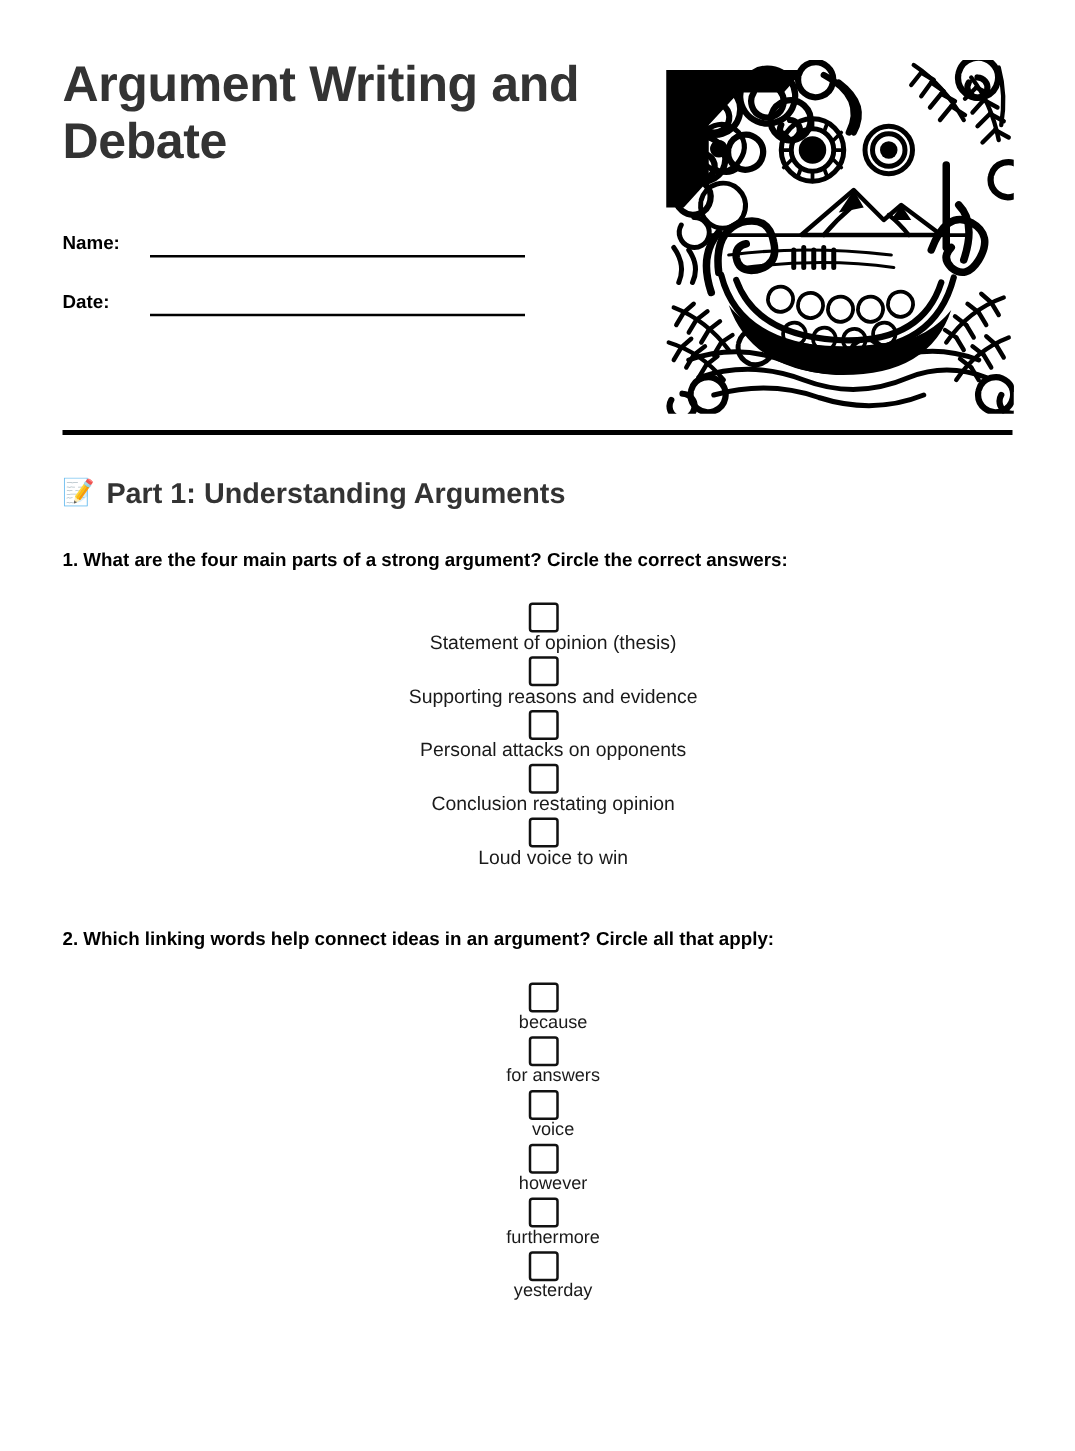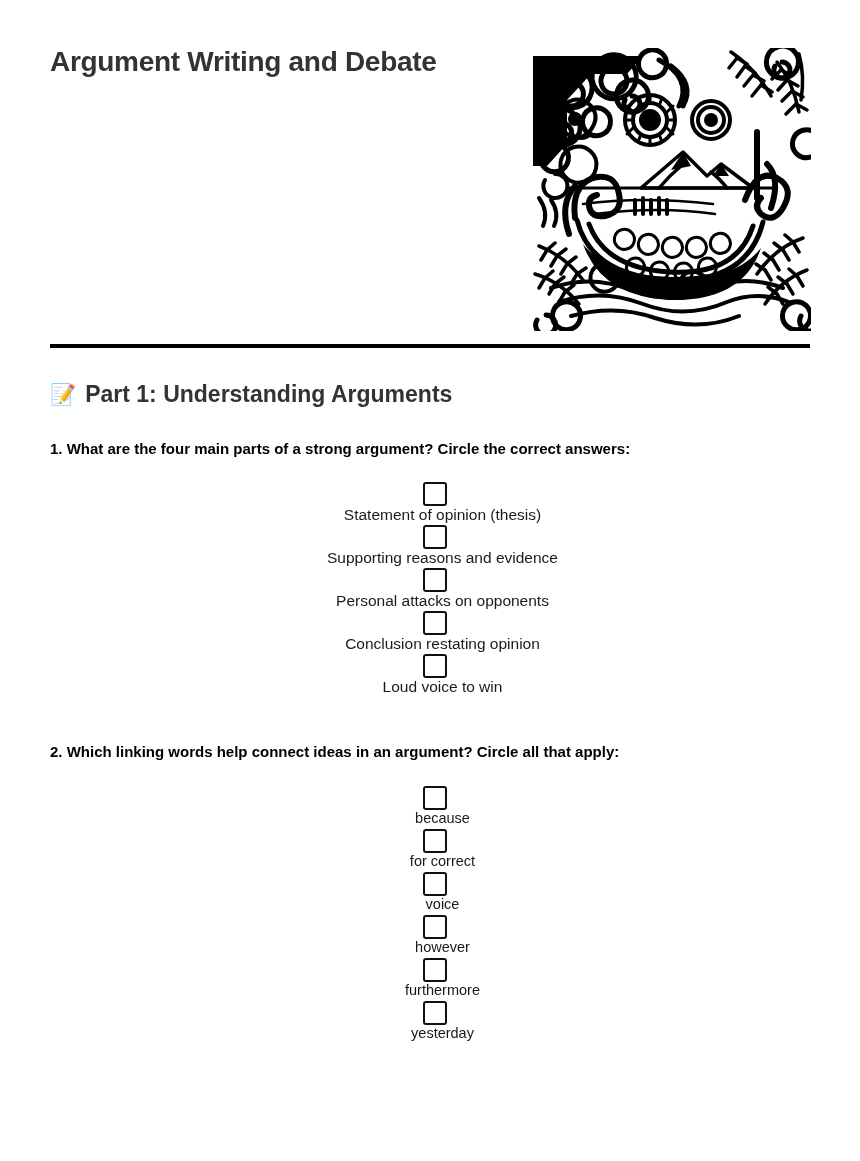--- a/index.html
+++ b/index.html
@@ -34,21 +34,21 @@
   }
 
   .title-block {
     position: absolute;
     left: 0;
     top: 0;
     width: 470px;
   }
 
   .worksheet-title {
-    font-size: 28px;
+    font-size: 40px;
     font-weight: bold;
     color: #333333;
     line-height: 1.12;
     letter-spacing: -0.3px;
     margin: 0;
     padding: 0;
   }
 
   .fields {
     margin-top: 32px;
@@ -172,20 +172,33 @@
 </head>
 <body>
 
 <div class="page">
 
   <div class="header">
 
     <div class="title-block">
       <h1 class="worksheet-title">Argument Writing and Debate</h1>
 
+      <div class="fields">
+
+        <div class="field-row name">
+          <span class="field-label">Name:</span>
+          <span class="field-line"></span>
+        </div>
+
+        <div class="field-row date">
+          <span class="field-label">Date:</span>
+          <span class="field-line"></span>
+        </div>
+
+      </div>
     </div>
 
     <div class="illustration">
       <svg viewBox="0 0 280 283" xmlns="http://www.w3.org/2000/svg" aria-hidden="true">
         <rect x="0" y="0" width="280" height="283" fill="#ffffff"></rect>
         <g fill="none" stroke="#000000" stroke-linecap="round" stroke-linejoin="round">
 
           <g stroke-width="5">
             <path d="M2 8 L112 8 L96 26 L60 26 L36 52 L36 96 L16 118 L2 118 Z" fill="#000000" stroke="none"></path>
             <path d="M22 34 a20 20 0 1 1 -0.5 2"></path>
@@ -375,21 +388,21 @@
 
     <div class="block-q2">
       <p class="question">2. Which linking words help connect ideas in an argument? Circle all that apply:</p>
       <ul class="options">
         <li class="option-row">
           <span class="checkbox"></span>
           <span class="option-label">because</span>
         </li>
         <li class="option-row">
           <span class="checkbox"></span>
-          <span class="option-label">for correct</span>
+          <span class="option-label">for answers</span>
         </li>
         <li class="option-row">
           <span class="checkbox"></span>
           <span class="option-label">voice</span>
         </li>
         <li class="option-row">
           <span class="checkbox"></span>
           <span class="option-label">however</span>
         </li>
         <li class="option-row">

